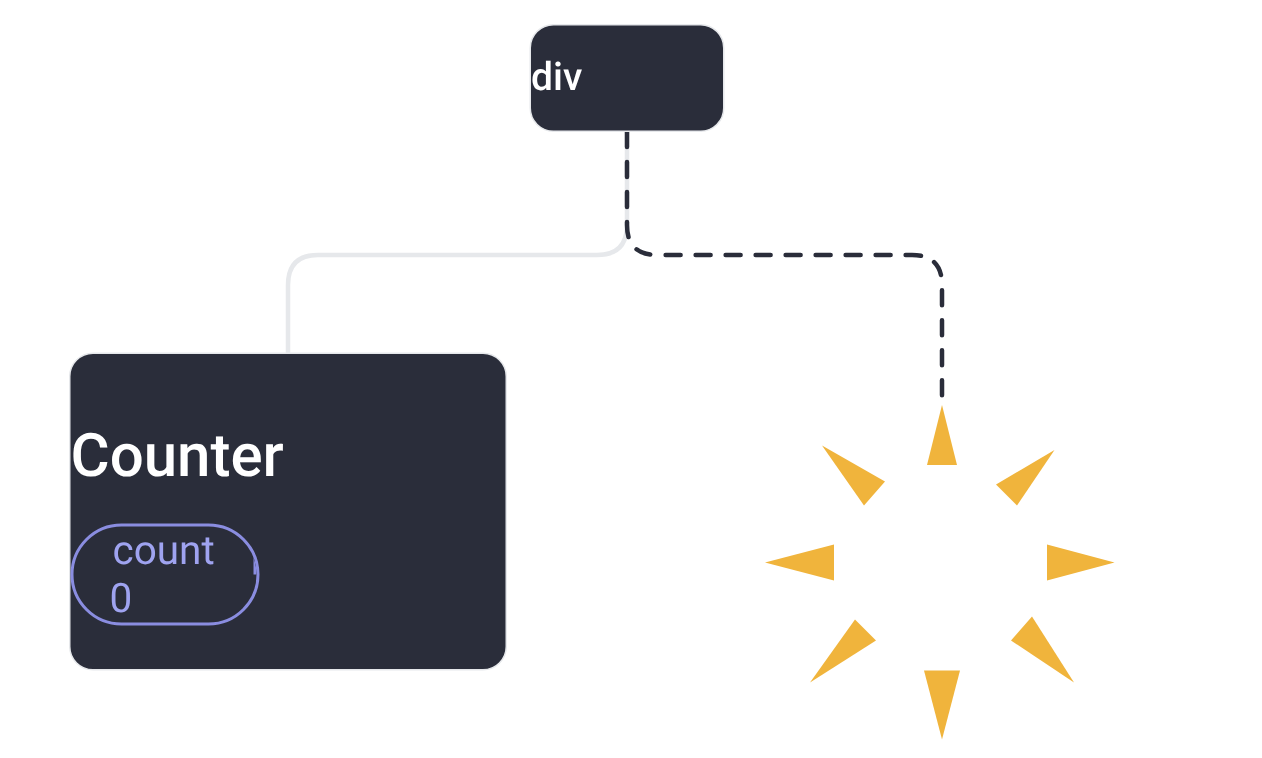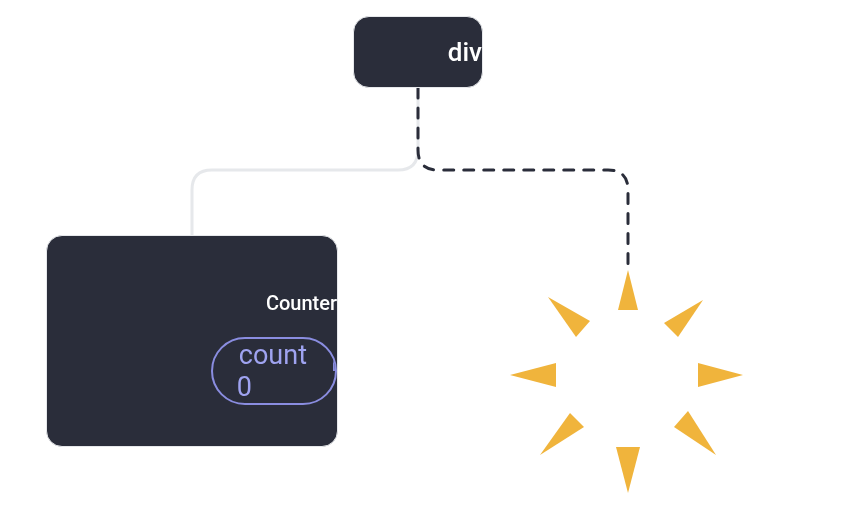--- a/index.html
+++ b/index.html
@@ -16,40 +16,40 @@
     inset: 0;
   }
   .node-box {
     position: absolute;
     background: #2a2d3a;
     border: 1.5px solid #e6e8eb;
     border-radius: 16px;
     color: #ffffff;
     display: flex;
     flex-direction: column;
-    align-items: flex-end;
+    align-items: flex-start;
     justify-content: center;
   }
   .root-node {
     left: 353px;
     top: 16px;
     width: 130px;
     height: 72px;
     font-size: 26px;
     font-weight: 500;
   }
   .counter-node {
     left: 46px;
     top: 235px;
     width: 292px;
     height: 212px;
     padding-top: 14px;
   }
   .counter-title {
-    font-size: 20px;
+    font-size: 40px;
     font-weight: 500;
     color: #ffffff;
     margin-bottom: 22px;
   }
   .state-pill {
     display: flex;
     align-items: stretch;
     border: 2px solid #8a8de0;
     border-radius: 999px;
     overflow: hidden;

